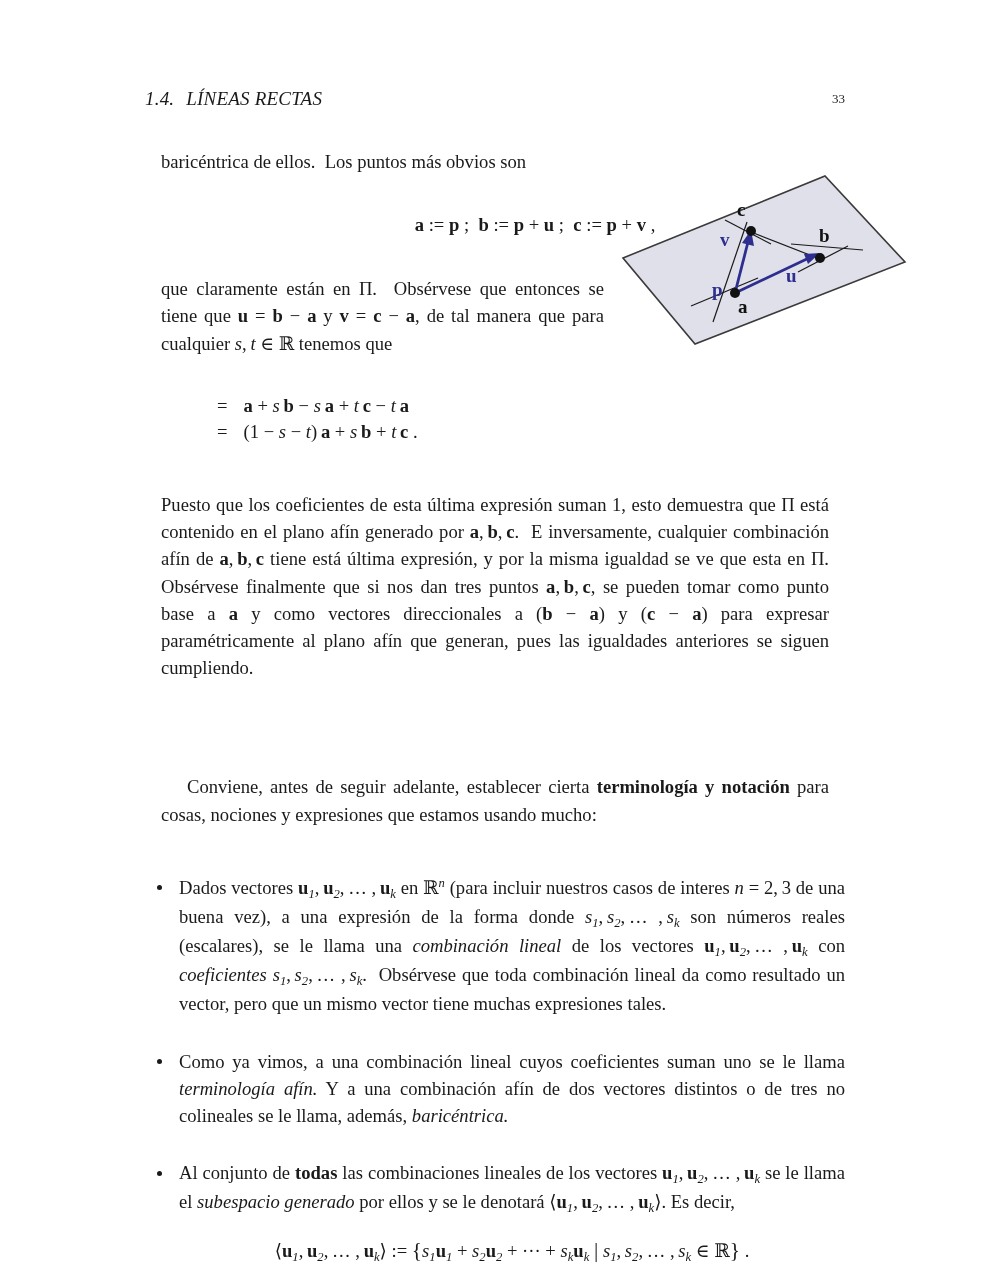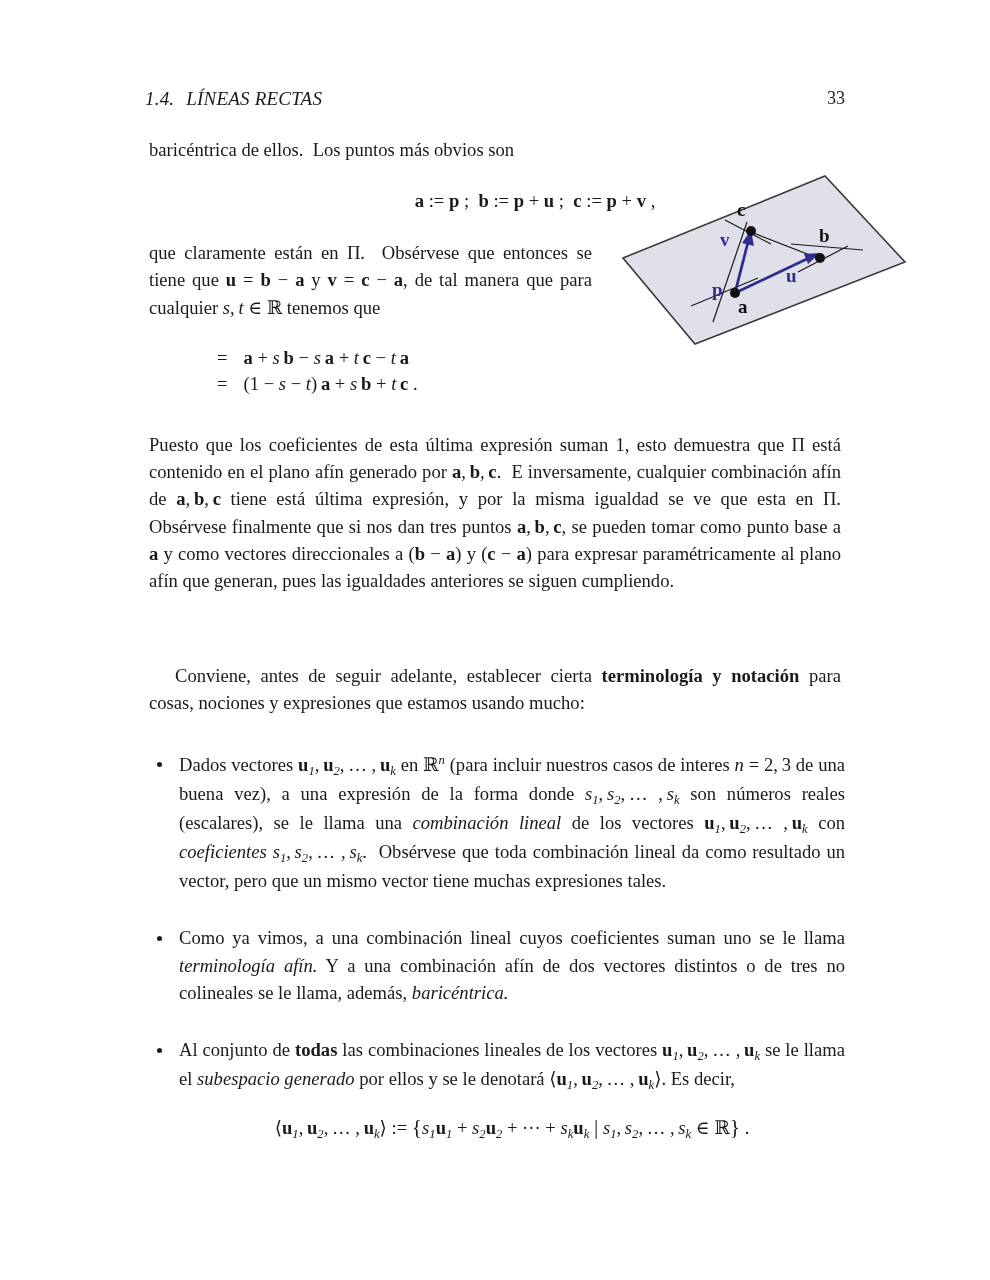--- a/index.html
+++ b/index.html
@@ -24,43 +24,43 @@
   }
 
   
   .runhead {
     position: absolute;
     left: 145px;
     top: 88px;
     width: 700px;
     display: flex;
     justify-content: space-between;
-    align-items: flex-start;
+    align-items: center;
     font-size: 19px;
   }
   .runhead-title {
     font-style: italic;
     letter-spacing: 0.2px;
   }
   .runhead-title .secnum { margin-right: 12px; }
   .runhead-page {
     font-style: normal;
-    font-size: 18px;
+    font-size: 13px;
   }
 
   
   .body-col {
     position: absolute;
     left: 145px;
     top: 132px;
     width: 700px;
   }
 
   p.tx {
-    margin: 4px;
+    margin: 16px;
     font-size: 18.6px;
     line-height: 1.465;
     text-align: justify;
     text-justify: inter-word;
   }
   p.narrow {
     width: 443px;
     text-align: justify;
   }
   .indent { text-indent: 26px; }

